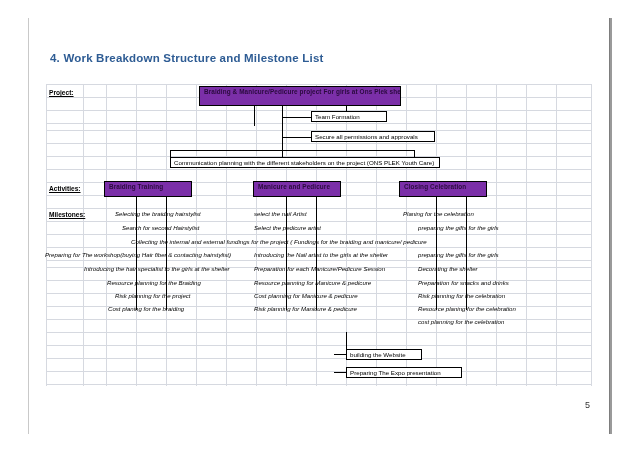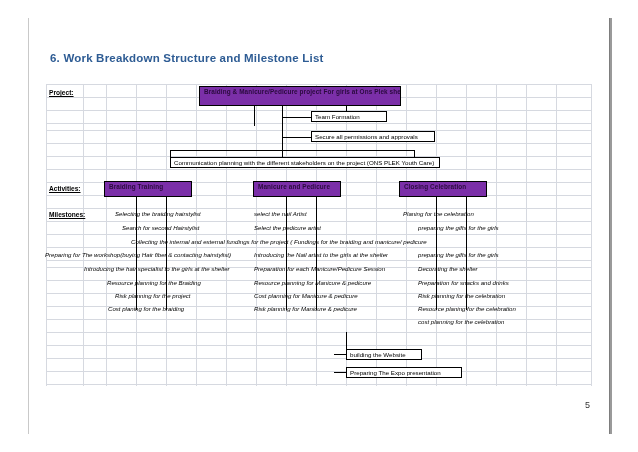--- a/index.html
+++ b/index.html
@@ -88,21 +88,21 @@
     color:#000;
     white-space:nowrap;
     overflow:hidden;
   }
 </style>
 </head>
 <body>
 
 <div id="page-frame"></div>
 
-<div id="title">6. Work Breakdown Structure and Milestone List</div>
+<div id="title">4. Work Breakdown Structure and Milestone List</div>
 
 <div id="grid">
 
   <div class="gline grow" style="top:0px"></div>
   <div class="gline grow" style="top:13px"></div>
   <div class="gline grow" style="top:26px"></div>
   <div class="gline grow" style="top:39px"></div>
   <div class="gline grow" style="top:46px"></div>
   <div class="gline grow" style="top:59px"></div>
   <div class="gline grow" style="top:72px"></div>

